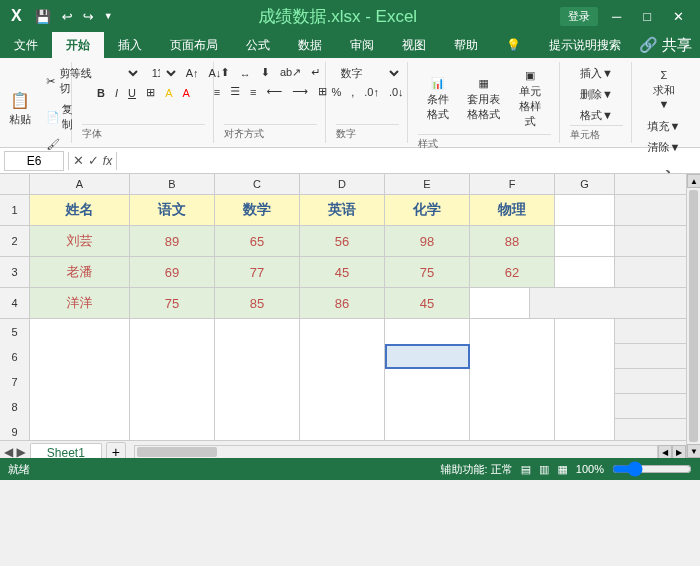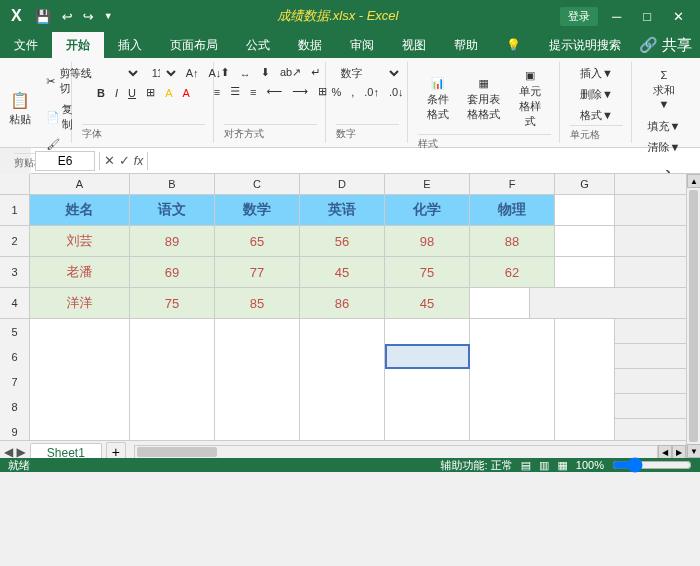--- a/index.html
+++ b/index.html
@@ -9,21 +9,21 @@
     .title-bar {
       background: #217346;
       height: 32px;
       display: flex;
       align-items: center;
       justify-content: space-between;
       padding: 0 8px;
       color: white;
     }
     .title-bar-left { display: flex; align-items: center; gap: 6px; }
-    .title-bar-center { font-size: 13px; color: #fde047; font-style: italic; }
+    .title-bar-center { font-size: 17px; color: #86efac; }
     .title-bar-right { display: flex; align-items: center; gap: 6px; }
     .title-btn {
       background: #2e8b57;
       border: none;
       color: white;
       padding: 2px 8px;
       font-size: 11px;
       cursor: pointer;
       border-radius: 2px;
     }
@@ -125,21 +125,20 @@
 
     
     .formula-bar {
       display: flex;
       align-items: center;
       height: 26px;
       background: white;
       border-bottom: 1px solid #ccc;
       padding: 0 4px;
       gap: 4px;
-      margin-left: 31px;
     }
     .cell-ref {
       width: 60px;
       border: 1px solid #ccc;
       padding: 2px 4px;
       font-size: 12px;
       text-align: center;
     }
     .formula-divider {
       width: 1px;
@@ -203,21 +202,21 @@
       font-size: 13px;
       color: #333;
       cursor: cell;
     }
     .cell-data {
       background: #e2efda;
       color: #c0504d;
       font-weight: normal;
     }
     .cell-header-row {
-      background: #7dd3fc;
+      background: #fef9c3;
       color: #376092;
       font-weight: bold;
       font-size: 14px;
     }
     .cell-empty {
       background: white;
     }
     .col-a { width: 100px; min-width: 100px; }
     .col-b { width: 85px; min-width: 85px; }
     .col-c { width: 85px; min-width: 85px; }
@@ -254,21 +253,21 @@
       border: 1px solid #ccc;
       background: #f0f0f0;
       cursor: pointer;
       font-size: 14px;
       border-radius: 2px;
       margin-left: 4px;
     }
 
     
     .status-bar {
-      height: 14px;
+      height: 22px;
       background: #217346;
       color: white;
       display: flex;
       align-items: center;
       padding: 0 8px;
       font-size: 11px;
       justify-content: space-between;
     }
     .main-area {
       flex: 1;

